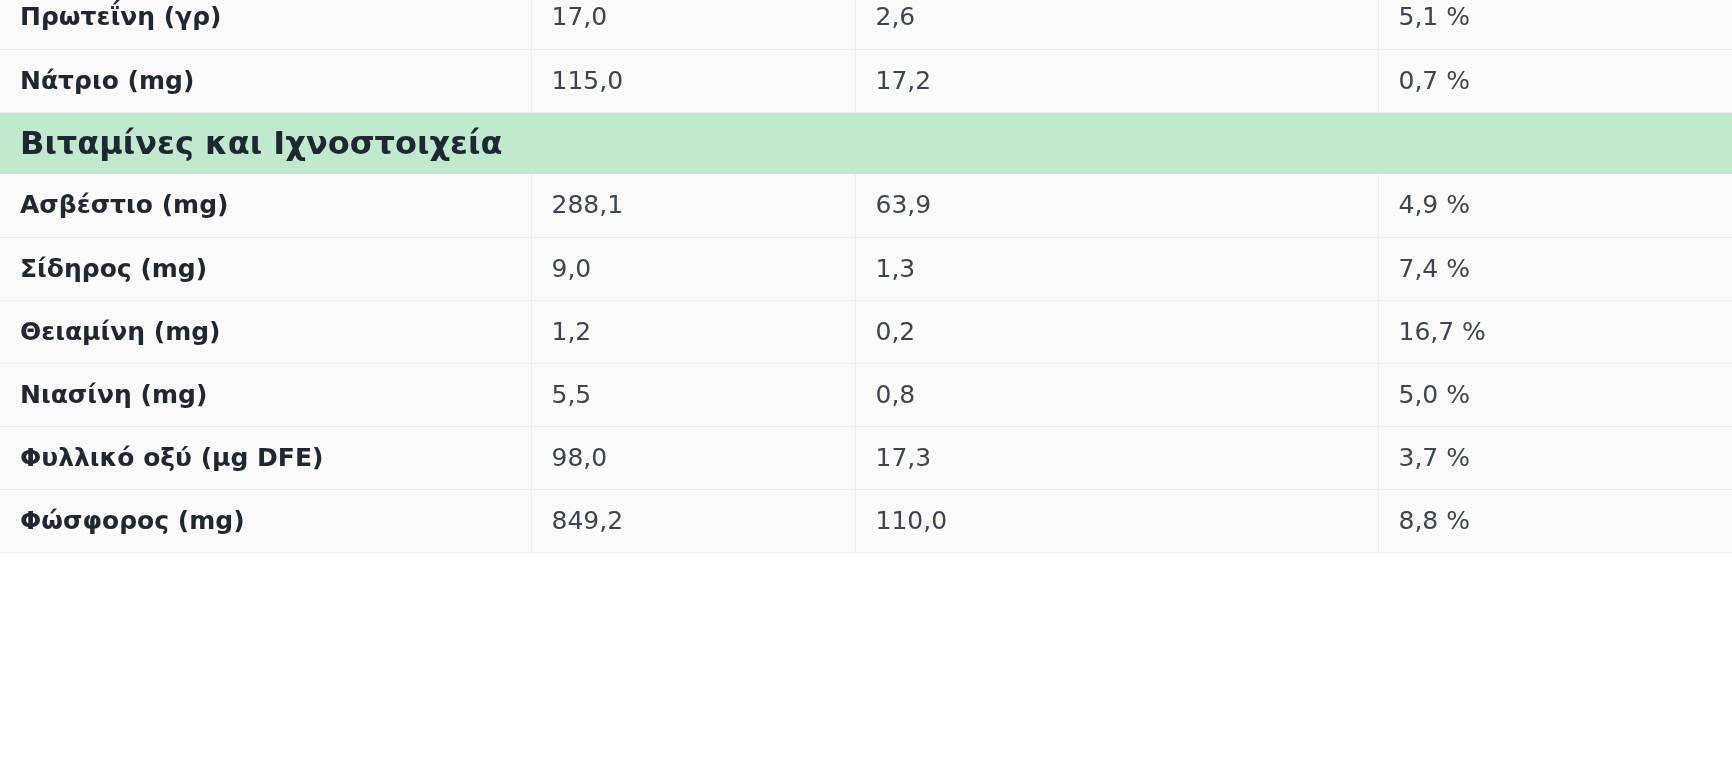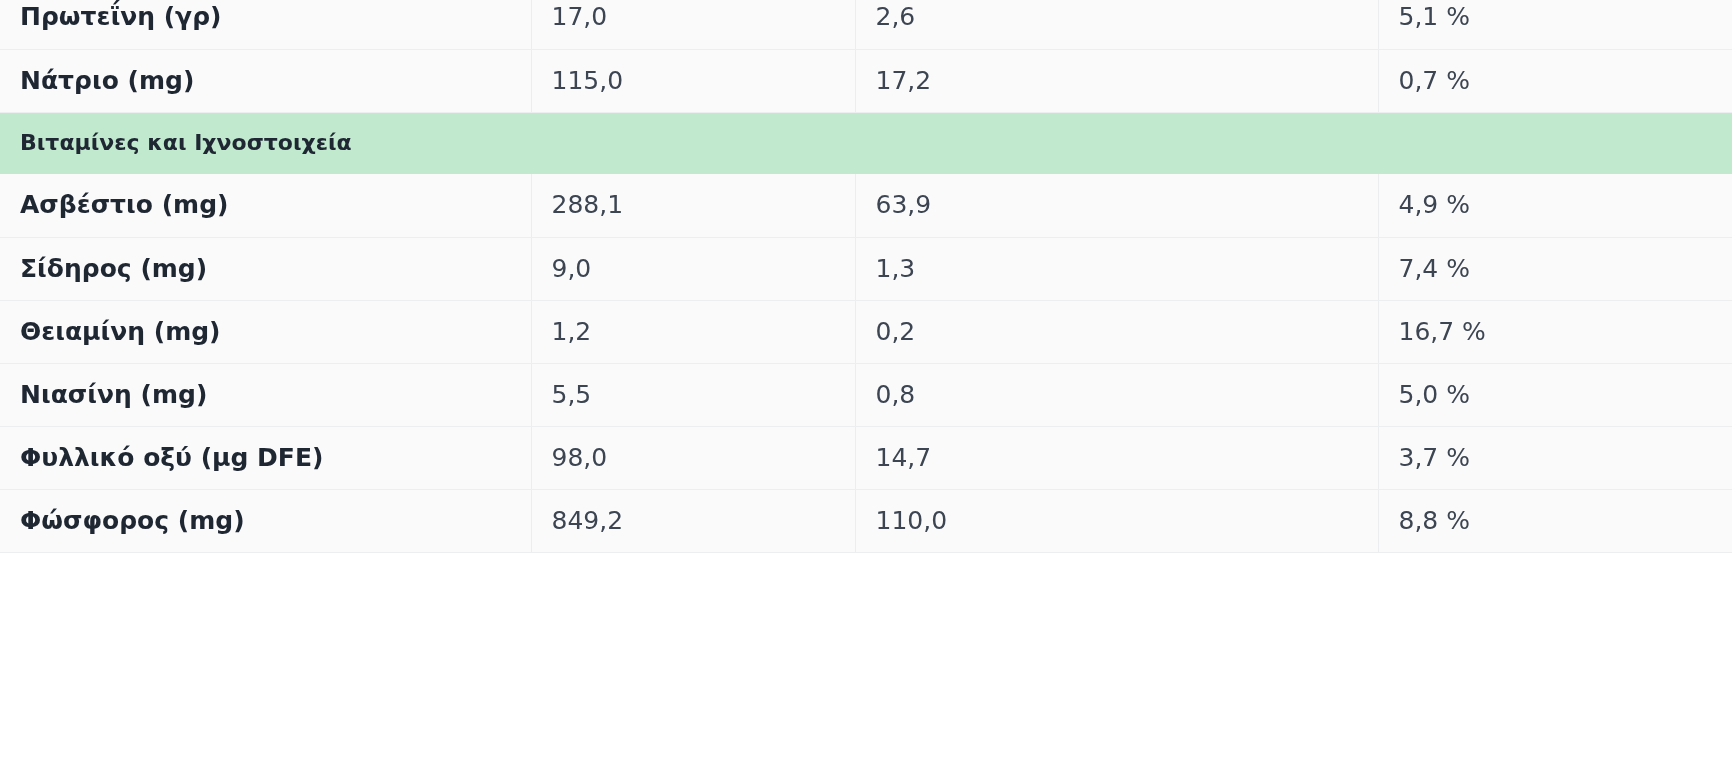--- a/index.html
+++ b/index.html
@@ -65,21 +65,21 @@
 
   .nutrition-table tr.section-row {
     height: 62px;
     background: #c0e9ce;
   }
   .nutrition-table tr.section-row td {
     background: #c0e9ce;
     border-bottom: none;
     border-right: none;
     font-weight: 700;
-    font-size: 22px;
+    font-size: 32px;
     color: #1f2733;
     padding-left: 20px;
   }
 </style>
 </head>
 <body>
 
 <table class="nutrition-table">
   <colgroup>
     <col class="c-name">
@@ -123,21 +123,21 @@
       </tr>
       <tr class="data-row">
         <td class="cell-name">Νιασίνη (mg)</td>
         <td class="cell-per100">5,5</td>
         <td class="cell-per">0,8</td>
         <td class="cell-pct">5,0 %</td>
       </tr>
       <tr class="data-row">
         <td class="cell-name">Φυλλικό οξύ (μg DFE)</td>
         <td class="cell-per100">98,0</td>
-        <td class="cell-per">14,7</td>
+        <td class="cell-per">17,3</td>
         <td class="cell-pct">3,7 %</td>
       </tr>
       <tr class="data-row">
         <td class="cell-name">Φώσφορος (mg)</td>
         <td class="cell-per100">849,2</td>
         <td class="cell-per">110,0</td>
         <td class="cell-pct">8,8 %</td>
       </tr>
     </tbody>
 </table>

